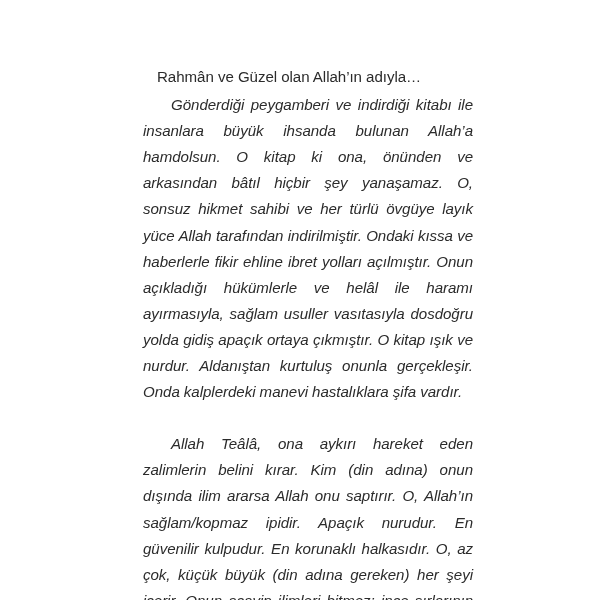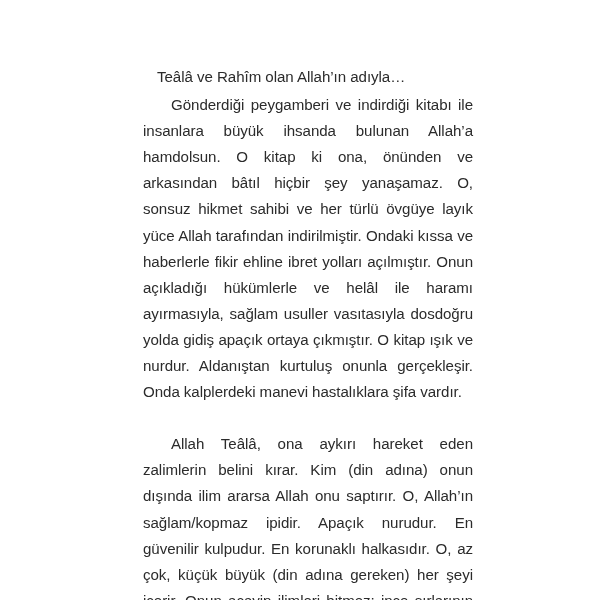--- a/index.html
+++ b/index.html
@@ -47,37 +47,38 @@
 
   .line-basmala {
     text-indent: 14px;
     text-align: left;
     margin-bottom: 2px;
   }
 
   .para {
     text-indent: 28px;
     margin-top: 0;
+    font-style: italic;
   }
 
   .para + .para {
     margin-top: 26px;
   }
 
   
   .para {
     text-align-last: left;
   }
 </style>
 </head>
 <body>
 
 <div class="page">
   <div class="text-block">
 
-    <p class="line-basmala">Teâlâ ve Rahîm olan Allah’ın adıyla…</p>
+    <p class="line-basmala">Rahmân ve Güzel olan Allah’ın adıyla…</p>
 
     <p class="para">Gönderdiği peygamberi ve indirdiği kitabı ile insanlara büyük ihsanda bulunan Allah’a hamdolsun. O kitap ki ona, önünden ve arkasından bâtıl hiçbir şey yanaşamaz. O, sonsuz hikmet sahibi ve her türlü övgüye layık yüce Allah tarafından indirilmiştir. Ondaki kıssa ve haberlerle fikir ehline ibret yolları açılmıştır. Onun açıkladığı hükümlerle ve helâl ile haramı ayırmasıyla, sağlam usuller vasıtasıyla dosdoğru yolda gidiş apaçık ortaya çıkmıştır. O kitap ışık ve nurdur. Aldanıştan kurtuluş onunla gerçekleşir. Onda kalplerdeki manevi hastalıklara şifa vardır.</p>
 
     <p class="para">Allah Teâlâ, ona aykırı hareket eden zalimlerin belini kırar. Kim (din adına) onun dışında ilim ararsa Allah onu saptırır. O, Allah’ın sağlam/kopmaz ipidir. Apaçık nurudur. En güvenilir kulpudur. En korunaklı halkasıdır. O, az çok, küçük büyük (din adına gereken) her şeyi içerir. Onun acayip ilimleri bitmez; ince sırlarının bir sonu yoktur. Güzel anlayış sahipleri yanında onun faydalarına bir sınır yoktur. Onu okuyanlar için, o çok okumakla eskimez. O, öncekileri ve sonrakileri doğru yola ileten bir</p>
 
   </div>
 </div>
 
 </body></html>

